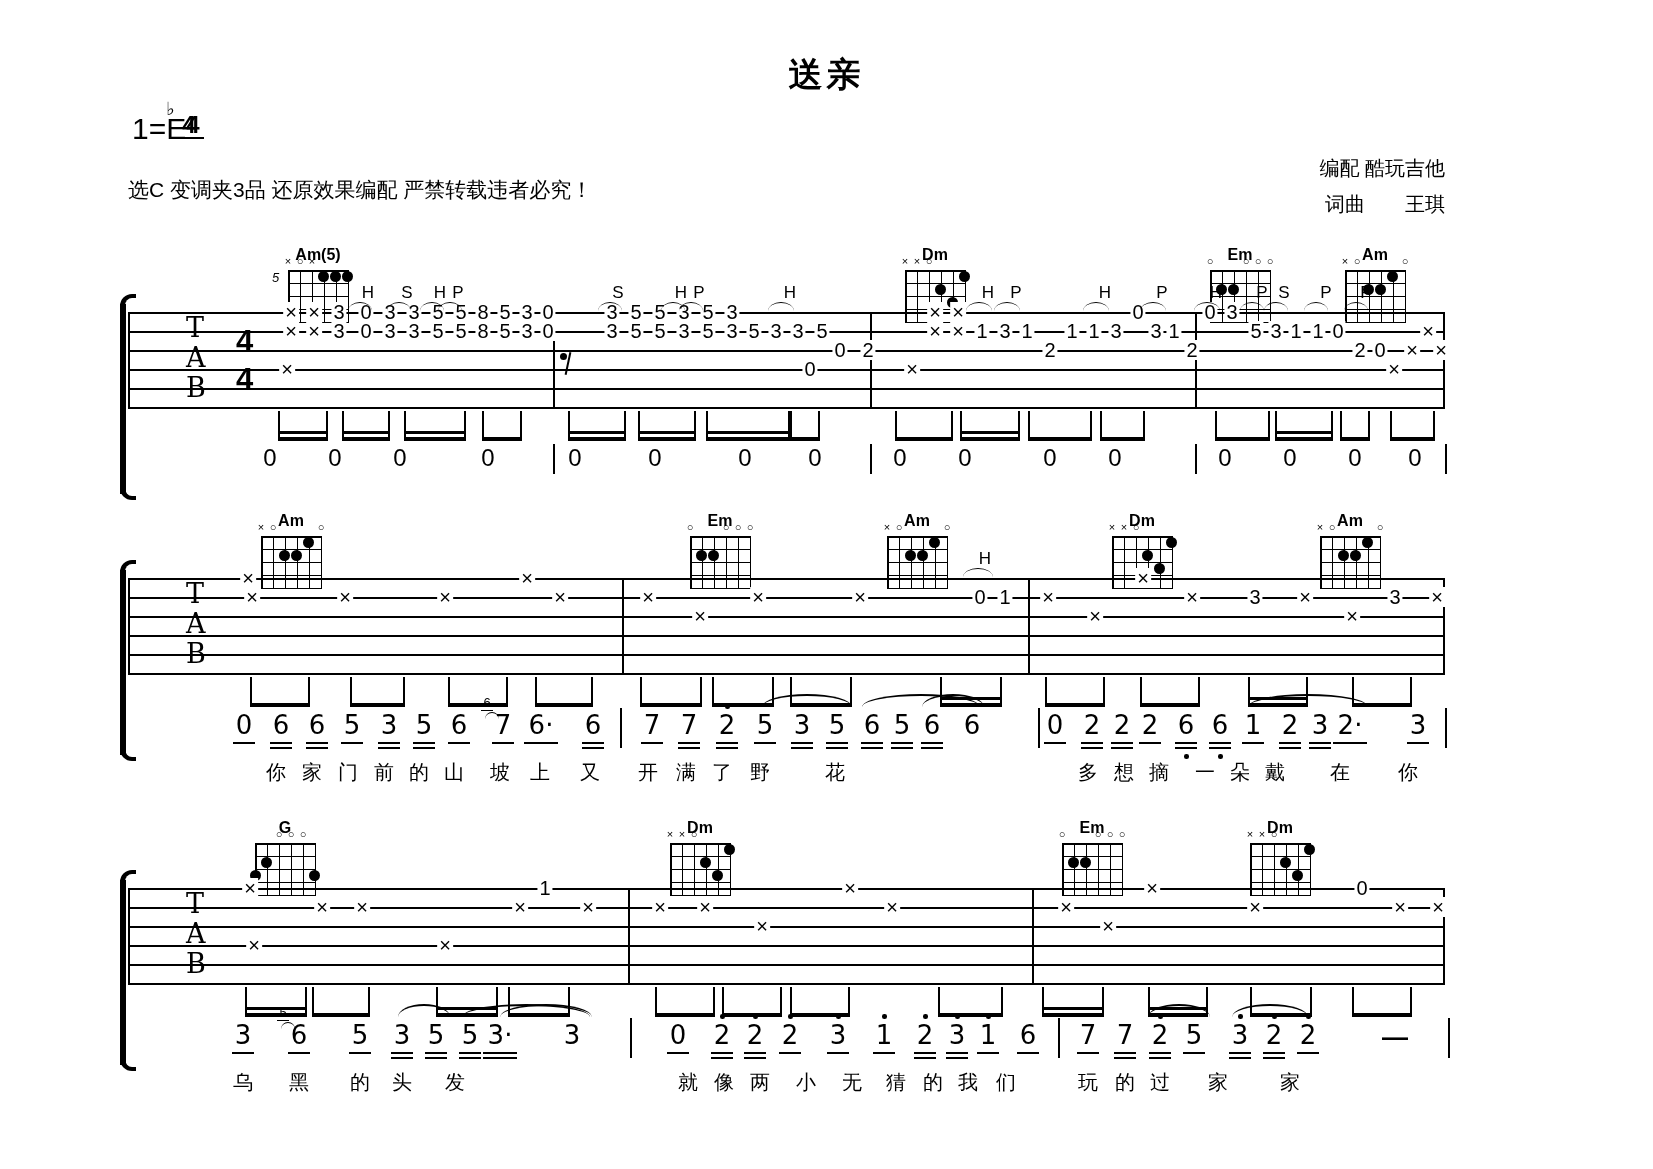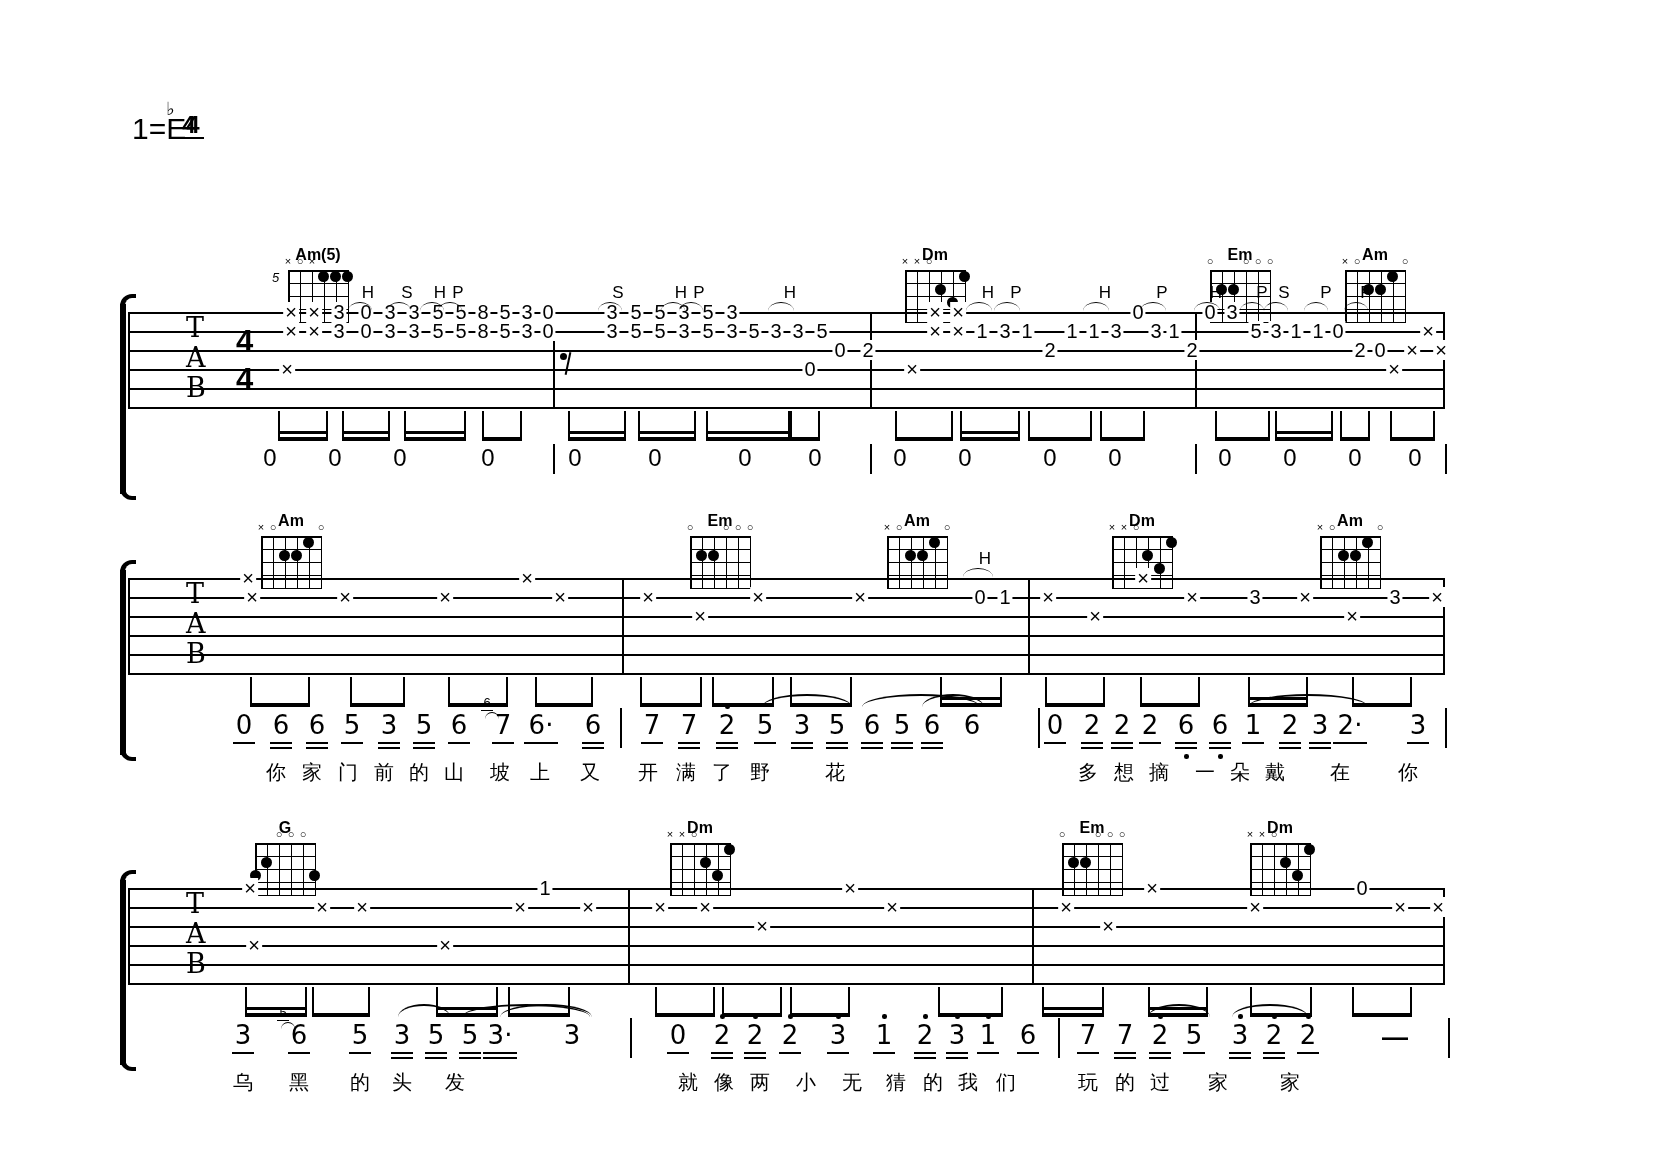--- a/index.html
+++ b/index.html
@@ -52,24 +52,27 @@
   .slur{border-top:2px solid #000;border-radius:50% 50% 0 0/100% 100% 0 0;height:13px}
   .grace{font-size:13px;line-height:1;transform:translateX(-50%)}
   .gline{height:1.3px;background:#000}
   .dash{font-size:26px;font-weight:bold;transform:translateX(-50%)}
   .lyr{font-size:20px;line-height:1;transform:translateX(-50%);white-space:nowrap}
 </style>
 </head>
 <body>
 
 <div id="sheet">
+  <div class="title">送亲</div>
   <div class="keyrow"><span style="position:relative">1=</span><span class="flat">♭</span><span class="knote">E</span><span class="tsig">
         <span class="tt">4</span>
         <span class="tb">4</span>
       </span></div>
+  <div class="noteline">选C 变调夹3品 还原效果编配 严禁转载违者必究！</div>
+  <div class="credits"><span style="position:relative;display:block">编配 酷玩吉他</span><span style="position:relative;display:block">词曲　　王琪</span></div>
 <div class="chord" style="left: 288px; top: 270px;">
       <div class="cname">Am(5)</div>
       <div class="cfret">5</div>
       <div class="cmark" style="left: -5px; top: -15px;">×</div>
       <div class="cmark" style="left: 7px; top: -15px;">○</div>
       <div class="cmark" style="left: 19px; top: -15px;">×</div>
       <div class="cgrid" style="left: 0px; top: 0px; width: 61px; height: 53px;">
         <div class="cv" style="left: 0px; top: 0px; height: 53px;"></div>
         <div class="cv" style="left: 11.9px; top: 0px; height: 53px;"></div>
         <div class="cv" style="left: 23.8px; top: 0px; height: 53px;"></div>

